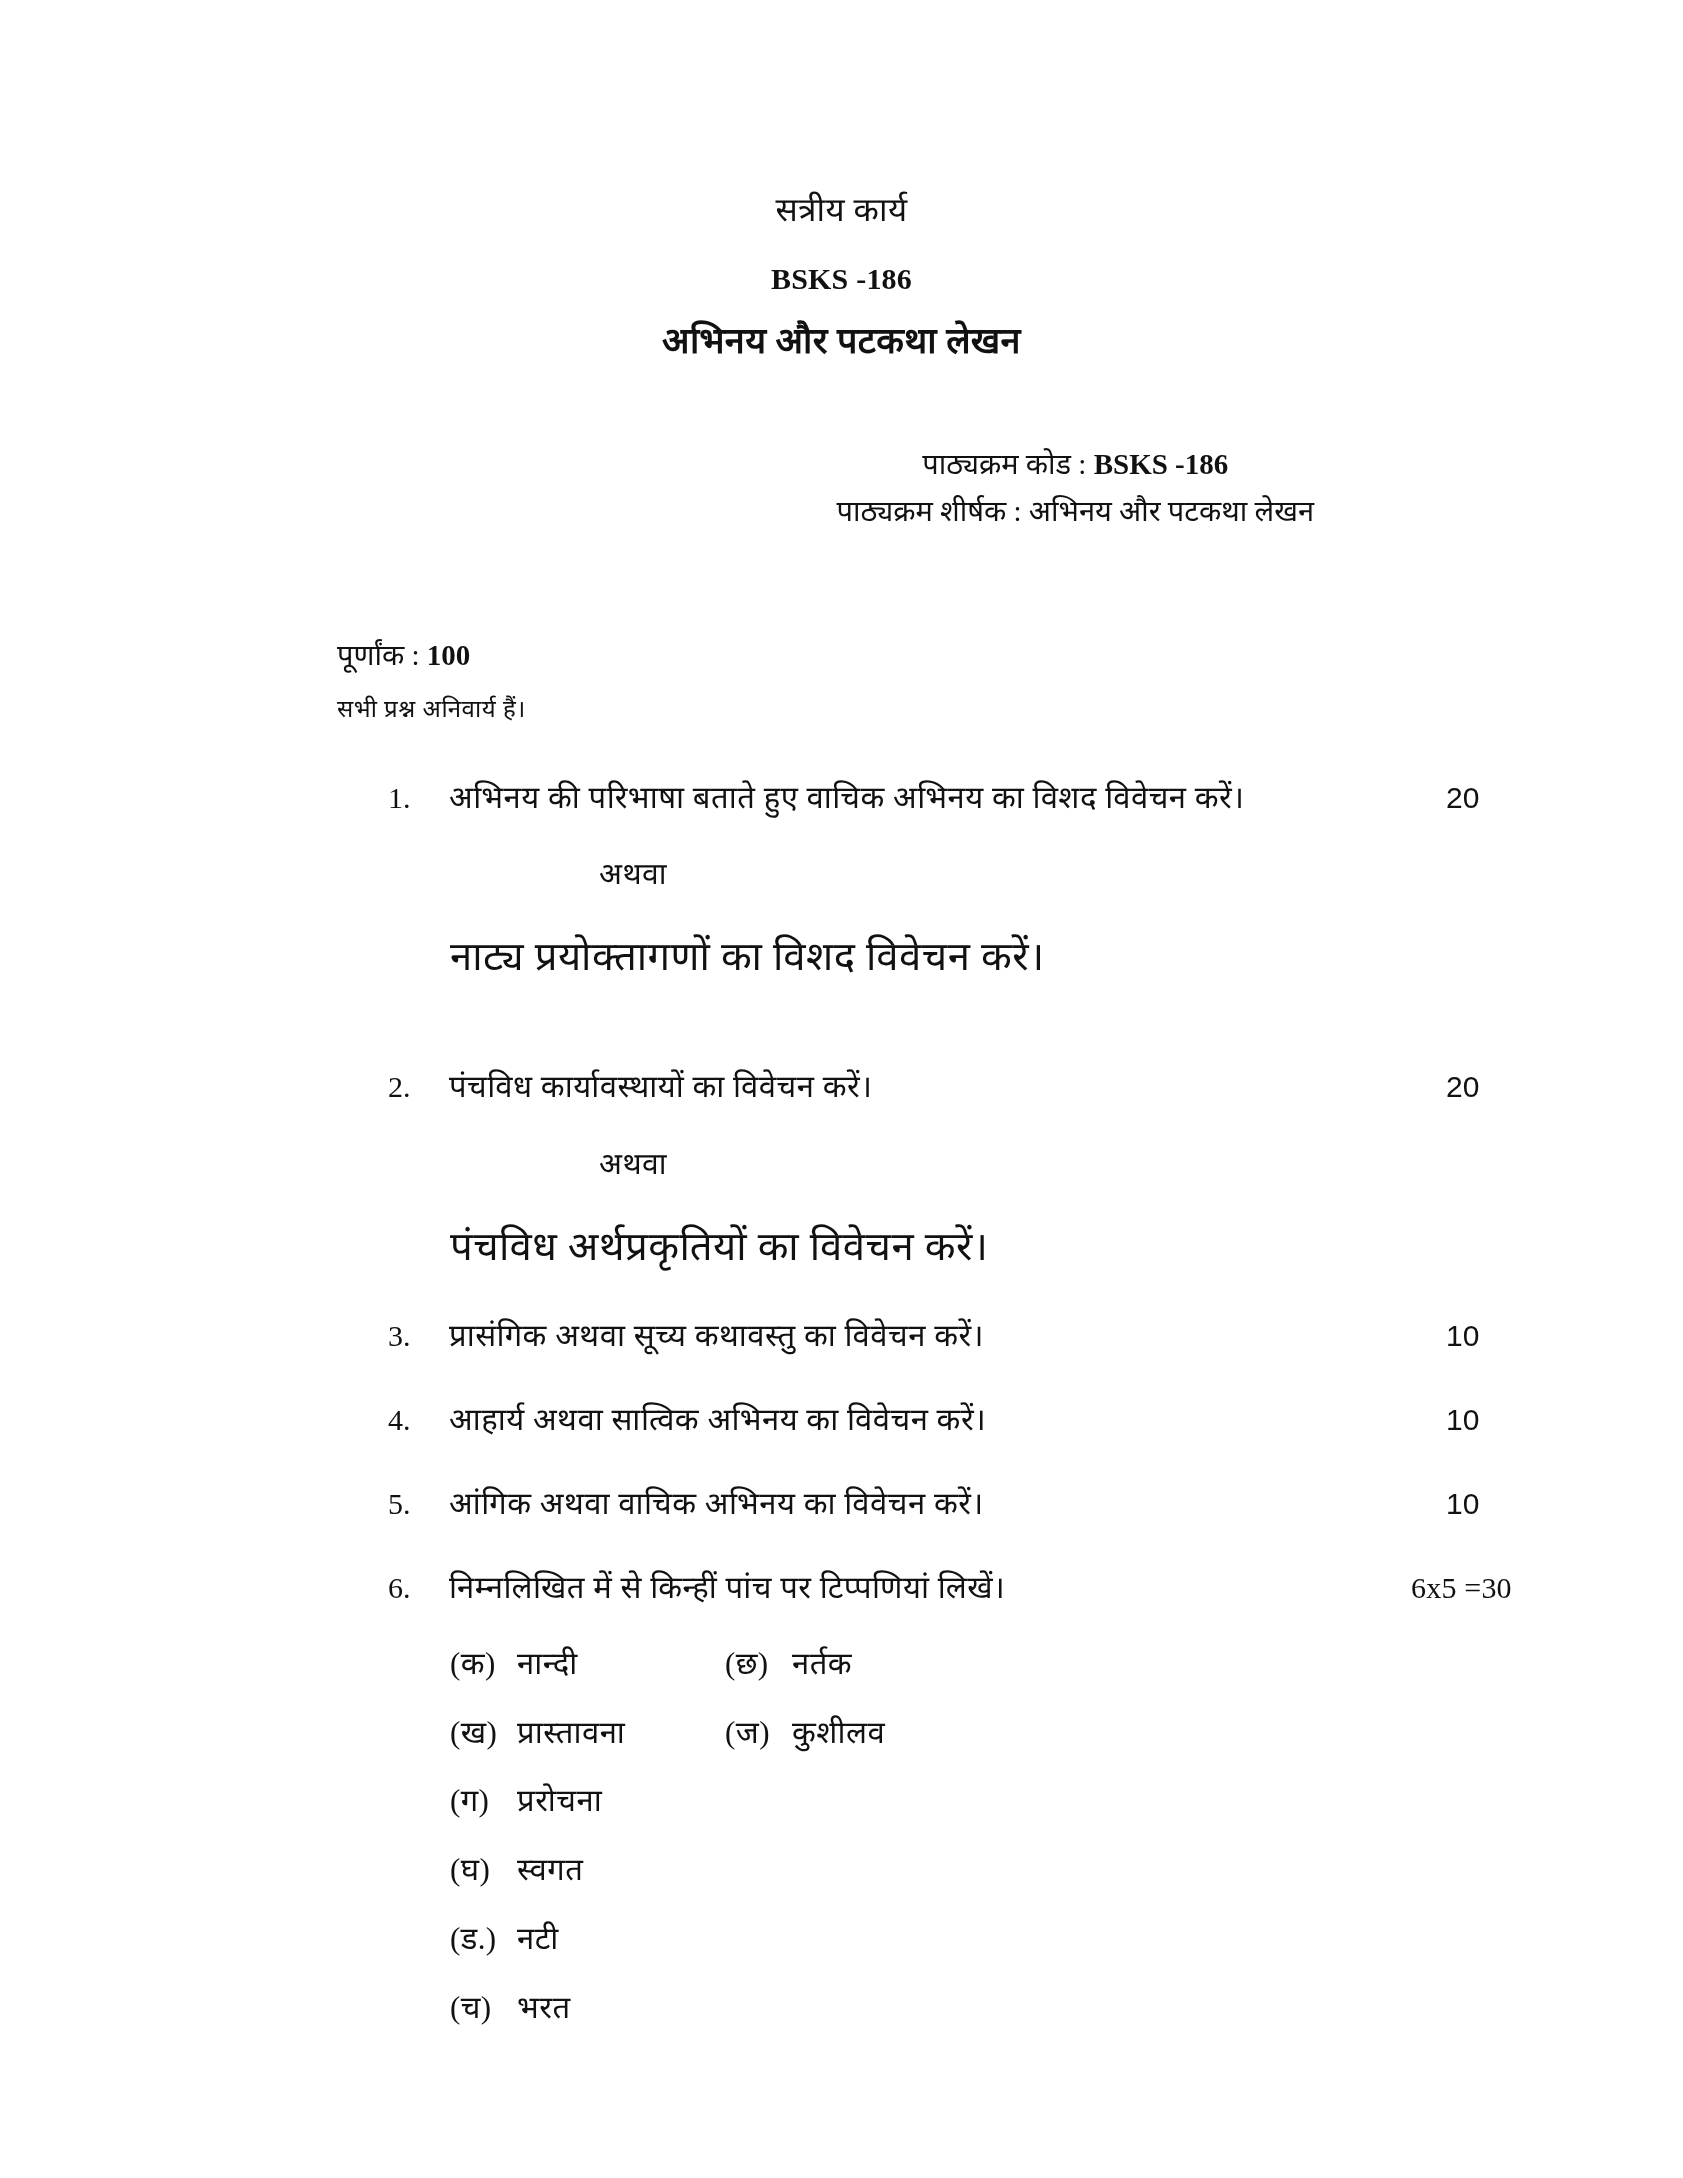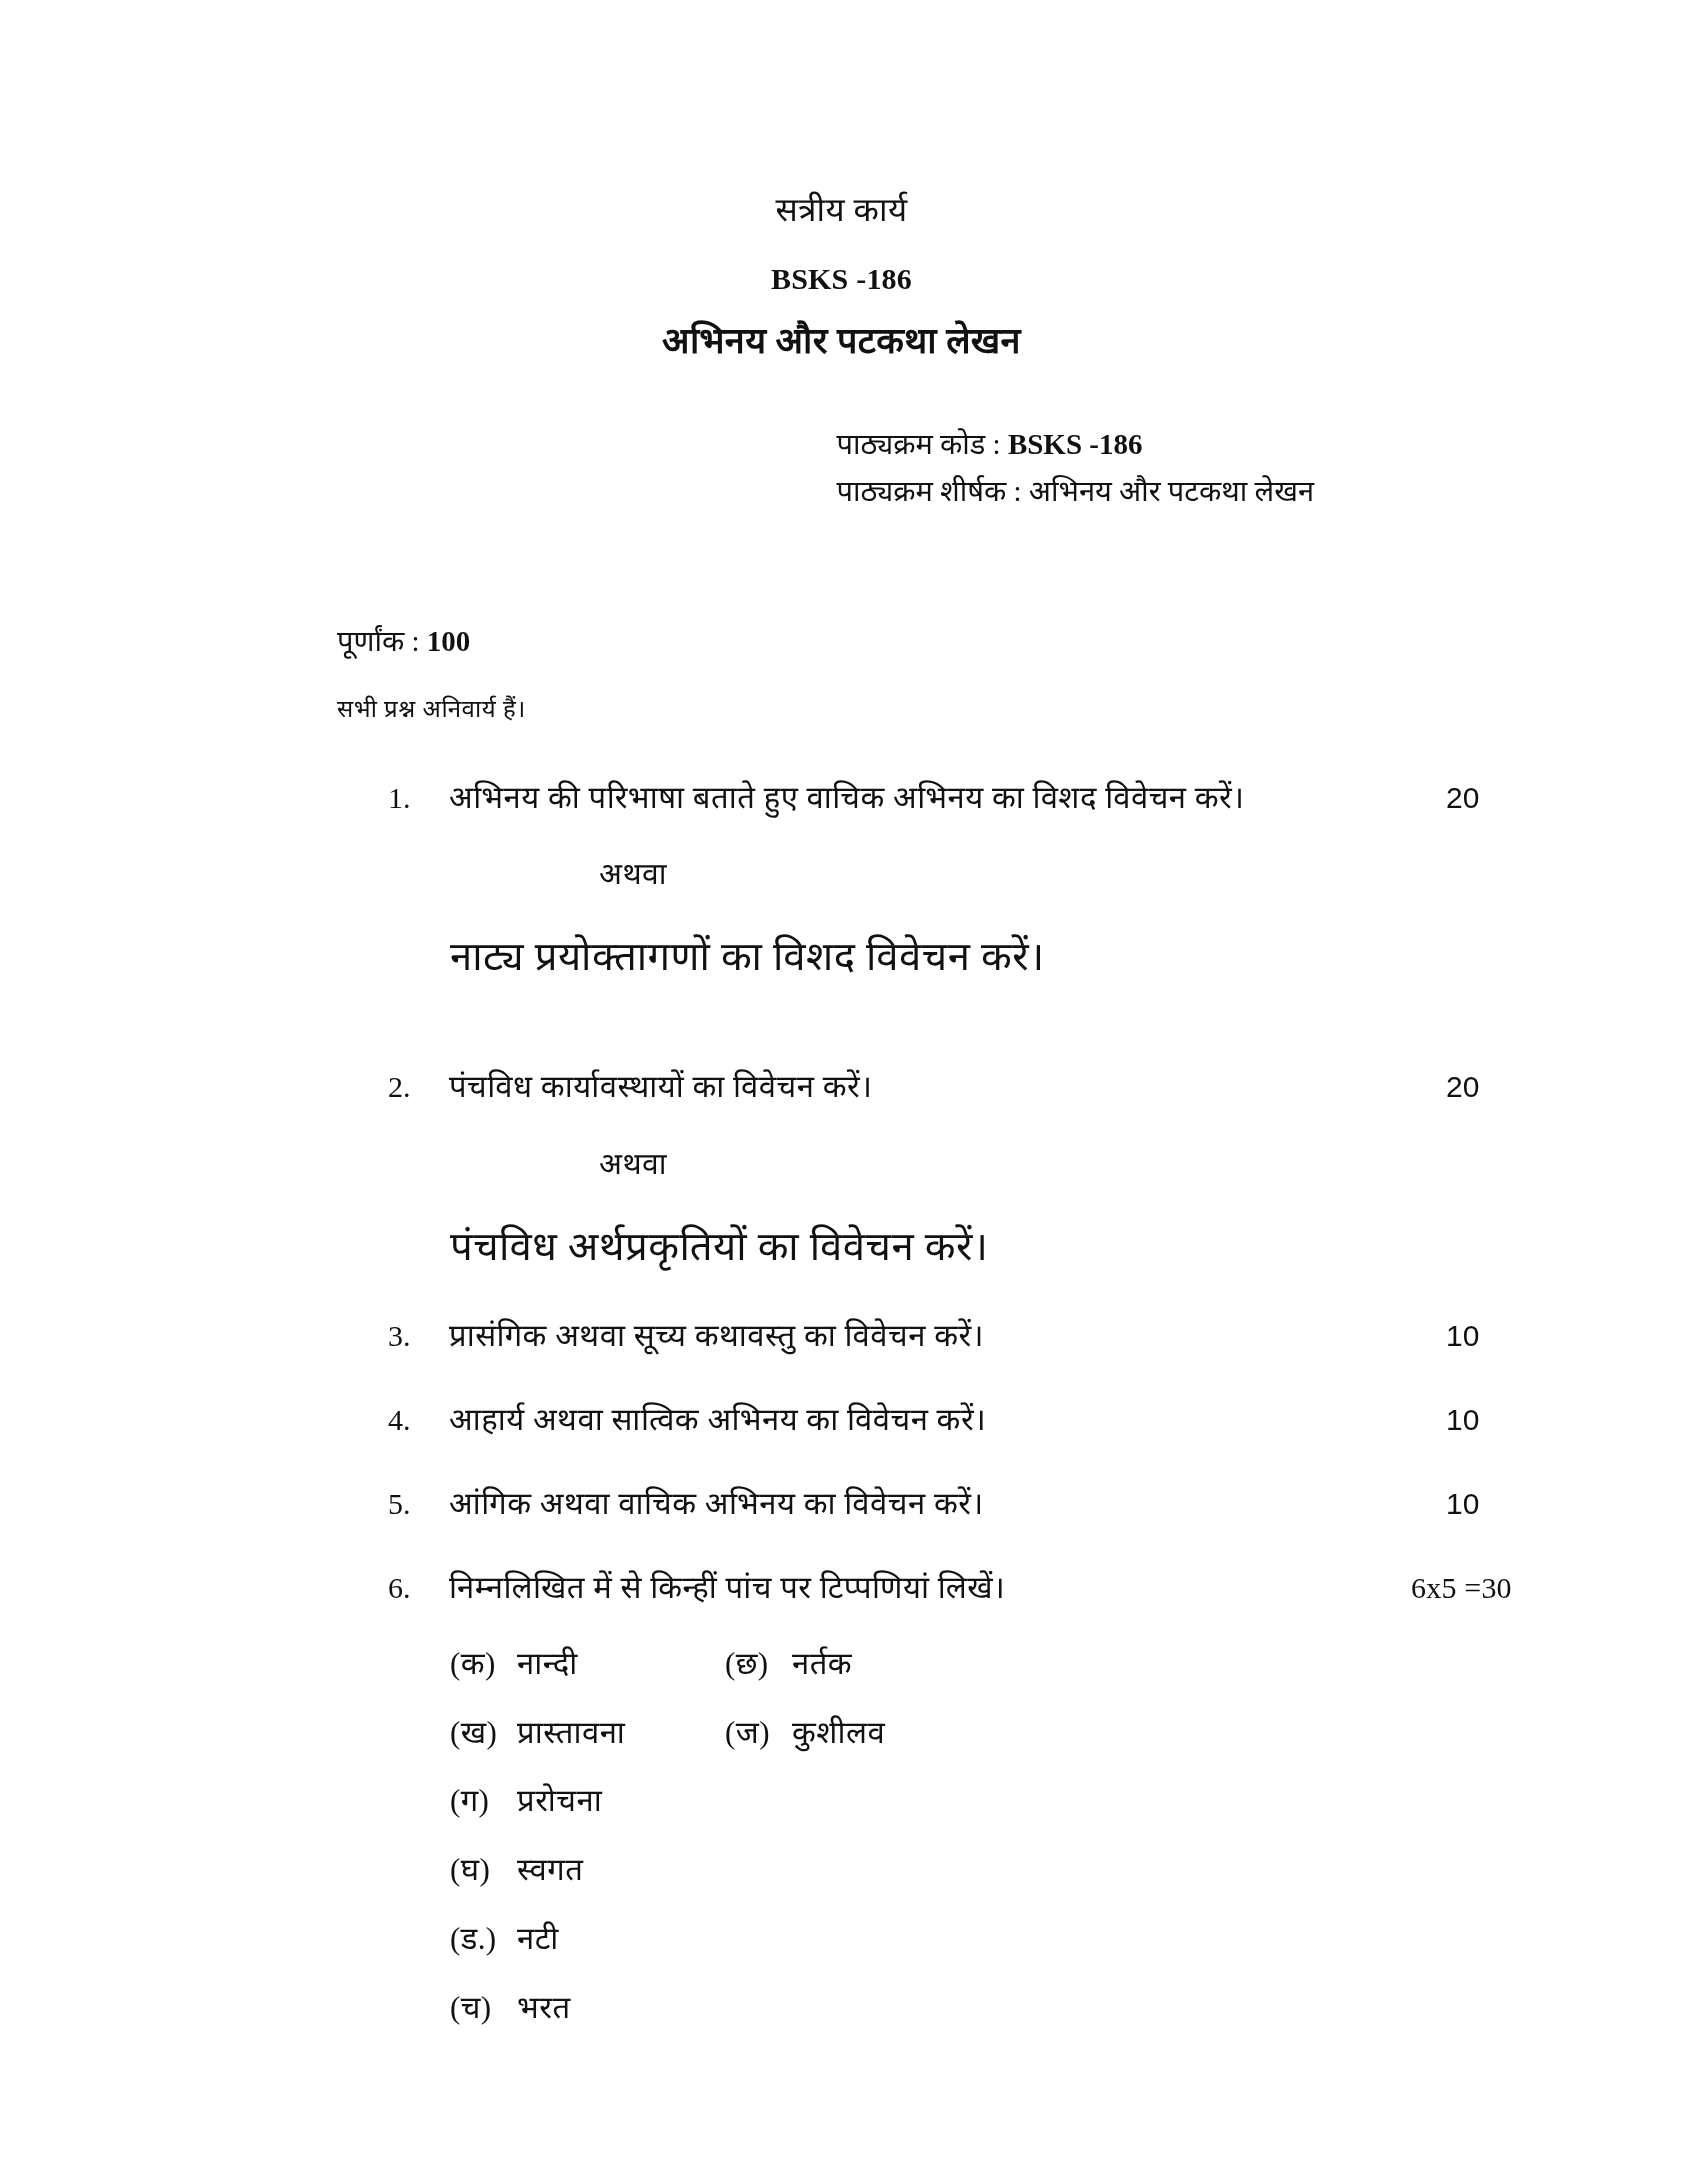--- a/index.html
+++ b/index.html
@@ -48,38 +48,38 @@
     font-size: 36px;
     font-weight: 700;
     line-height: 1.35;
     margin-top: 18px;
     letter-spacing: 0.3px;
   }
 
   
   .meta-block {
     position: absolute;
-    top: 421px;
+    top: 441px;
     right: 282px;
-    text-align: left;
+    text-align: center;
     font-size: 29px;
     line-height: 1.62;
   }
   .meta-row {
     white-space: nowrap;
   }
   .meta-label { font-weight: 400; }
   .meta-value { font-weight: 700; }
   .meta-value.plain { font-weight: 400; }
 
   
   .total-marks {
     position: absolute;
     left: 250px;
-    top: 620px;
+    top: 634px;
     font-size: 29px;
     white-space: nowrap;
   }
   .total-marks .tm-label { font-weight: 400; }
   .total-marks .tm-value { font-weight: 700; }
 
   
   .instruction {
     position: absolute;
     left: 250px;

